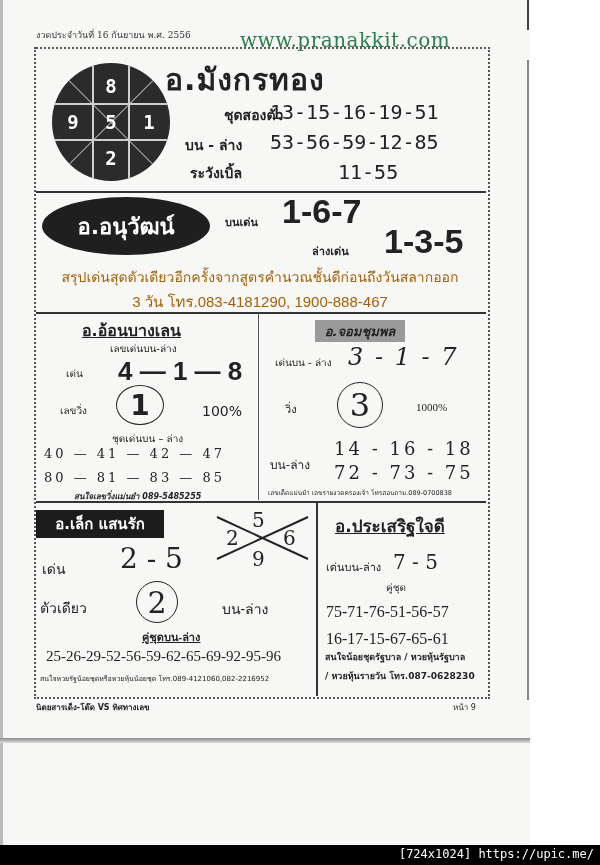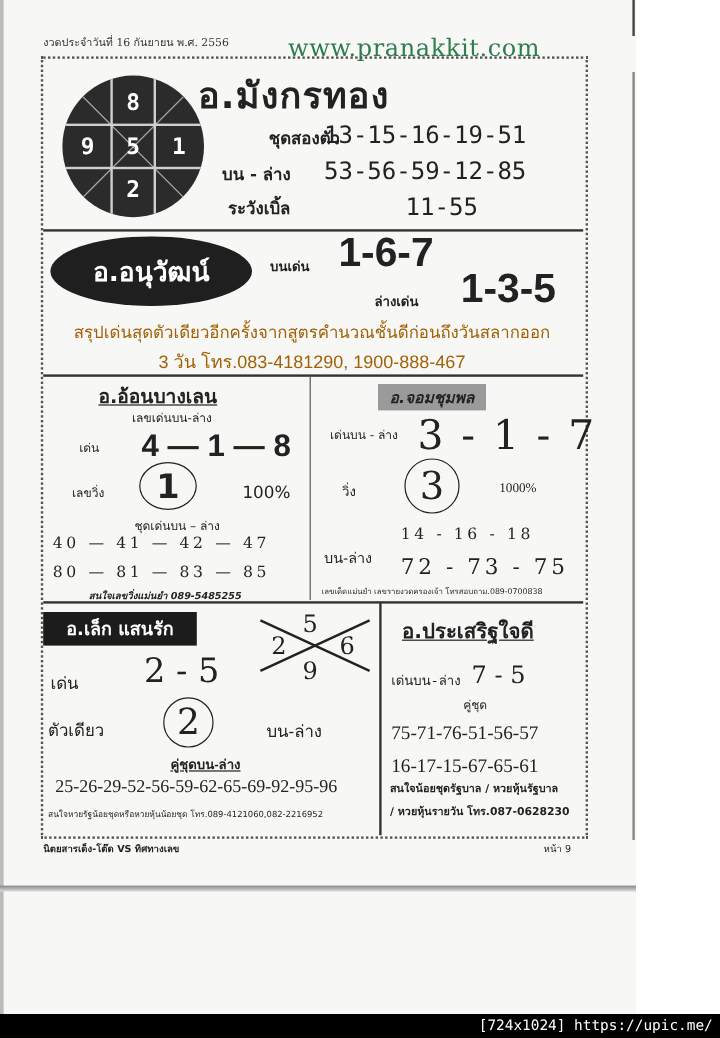--- a/index.html
+++ b/index.html
@@ -109,25 +109,25 @@
 <div class="s3-small" style="left:60px; top:403px;">เลขวิ่ง</div>
 <div class="ring" style="left:116px; top:385px; width:46px; height:38px; font-size:28px;">1</div>
 <div class="s3-small" style="left:202px; top:403px; font-size:14px;">100%</div>
 <div class="s3-small" style="left:112px; top:431px;">ชุดเด่นบน – ล่าง</div>
 <div class="s3-row" style="left:44px; top:446px;">40 — 41 — 42 — 47</div>
 <div class="s3-row" style="left:44px; top:470px;">80 — 81 — 83 — 85</div>
 <div class="s3-foot" style="left:74px; top:490px;">สนใจเลขวิ่งแม่นยำ 089-5485255</div>
 
 <div class="grey-box">อ.จอมชุมพล</div>
 <div class="s3-small" style="left:275px; top:355px;">เด่นบน - ล่าง</div>
-<div class="serif-big" style="left:348px; top:343px; font-size:34px; letter-spacing:2px;">3 - 1 - 7</div>
+<div class="serif-big" style="left:348px; top:343px; font-size:24px; letter-spacing:2px;font-style:italic;">3 - 1 - 7</div>
 <div class="s3-small" style="left:285px; top:400px; font-size:11px;">วิ่ง</div>
 <div class="ring" style="left:337px; top:382px; width:44px; height:44px; font-size:32px; font-family:'DejaVu Serif', serif; font-weight:normal;">3</div>
 <div class="s3-small" style="left:416px; top:401px; font-size:11px; font-family:Liberation Serif, serif;">1000%</div>
-<div class="serif-big" style="left:334px; top:438px; font-size:13px; letter-spacing:3px;">14 - 16 - 18</div>
+<div class="serif-big" style="left:334px; top:438px; font-size:18px; letter-spacing:3px;">14 - 16 - 18</div>
 <div class="s3-small" style="left:270px; top:455px; font-size:12px;">บน-ล่าง</div>
 <div class="serif-big" style="left:334px; top:462px; font-size:18px; letter-spacing:3px;text-align:right;">72 - 73 - 75</div>
 <div class="s3-small" style="left:268px; top:488px; font-size:6.5px;">เลขเด็ดแม่นยำ เลขรายงวดครองเจ้า โทรสอบถาม.089-0700838</div>
 
 <div class="hr-thick" style="top:501px;"></div>
 <div class="vsep" style="left:316px; top:502px; height:194px; width:2px; background:#333;"></div>
 
 <div class="dark-box">อ.เล็ก แสนรัก</div>
 <svg class="x-cross" viewBox="0 0 95 50">
   <line x1="2" y1="4" x2="93" y2="46" stroke="#222" stroke-width="2"></line>
@@ -140,21 +140,21 @@
 <div class="lbl-n" style="left:42px; top:558px;">เด่น</div>
 <div class="serif-big" style="left:120px; top:542px; font-size:28px;">2 - 5</div>
 <div class="lbl-n" style="left:40px; top:597px;">ตัวเดียว</div>
 <div class="ring" style="left:136px; top:581px; width:40px; height:40px; font-size:30px; font-family:'DejaVu Serif', serif; font-weight:normal;">2</div>
 <div class="lbl-n" style="left:222px; top:598px;">บน-ล่าง</div>
 <div class="lbl" style="left:142px; top:628px; font-size:11px; text-decoration:underline;">คู่ชุดบน-ล่าง</div>
 <div class="lbl-n" style="left:46px; top:648px; font-size:15px; font-family:'Liberation Serif', serif;">25-26-29-52-56-59-62-65-69-92-95-96</div>
 <div class="s3-small" style="left:40px; top:673px; font-size:7px;">สนใจหวยรัฐน้อยชุดหรือหวยหุ้นน้อยชุด โทร.089-4121060,082-2216952</div>
 
 <div class="s3-title" style="left:335px; top:512px; font-size:17px;">อ.ประเสริฐใจดี</div>
-<div class="s3-small" style="left:326px; top:558px; font-size:11px;font-family:Liberation Mono, monospace;">เด่นบน-ล่าง</div>
+<div class="s3-small" style="left:326px; top:558px; font-size:11px;">เด่นบน-ล่าง</div>
 <div class="serif-big" style="left:393px; top:550px; font-size:20px;">7 - 5</div>
 <div class="s3-small" style="left:386px; top:580px; font-size:10px;">คู่ชุด</div>
 <div class="lbl-n" style="left:326px; top:603px; font-size:16px; font-family:'Liberation Serif', serif;">75-71-76-51-56-57</div>
 <div class="lbl-n" style="left:326px; top:630px; font-size:16px; font-family:'Liberation Serif', serif;">16-17-15-67-65-61</div>
 <div class="s3-small" style="left:325px; top:650px; font-size:9px; font-weight:bold;">สนใจน้อยชุดรัฐบาล / หวยหุ้นรัฐบาล</div>
 <div class="s3-small" style="left:325px; top:669px; font-size:9px; font-weight:bold;">/ หวยหุ้นรายวัน โทร.087-0628230</div>
 
 <div class="s3-small" style="left:36px; top:701px; font-size:8px; font-weight:bold;">นิตยสารเด็ง-โต๊ด VS ทิศทางเลข</div>
 <div class="s3-small" style="left:453px; top:701px; font-size:8px;">หน้า 9</div>
 

